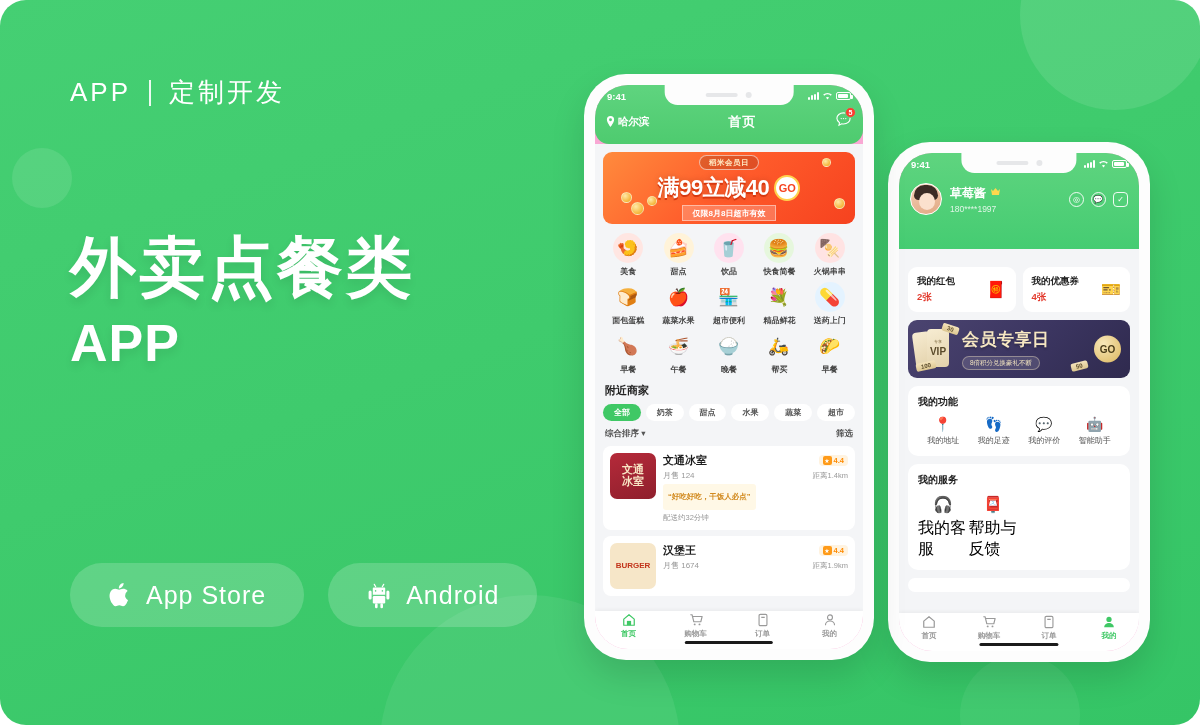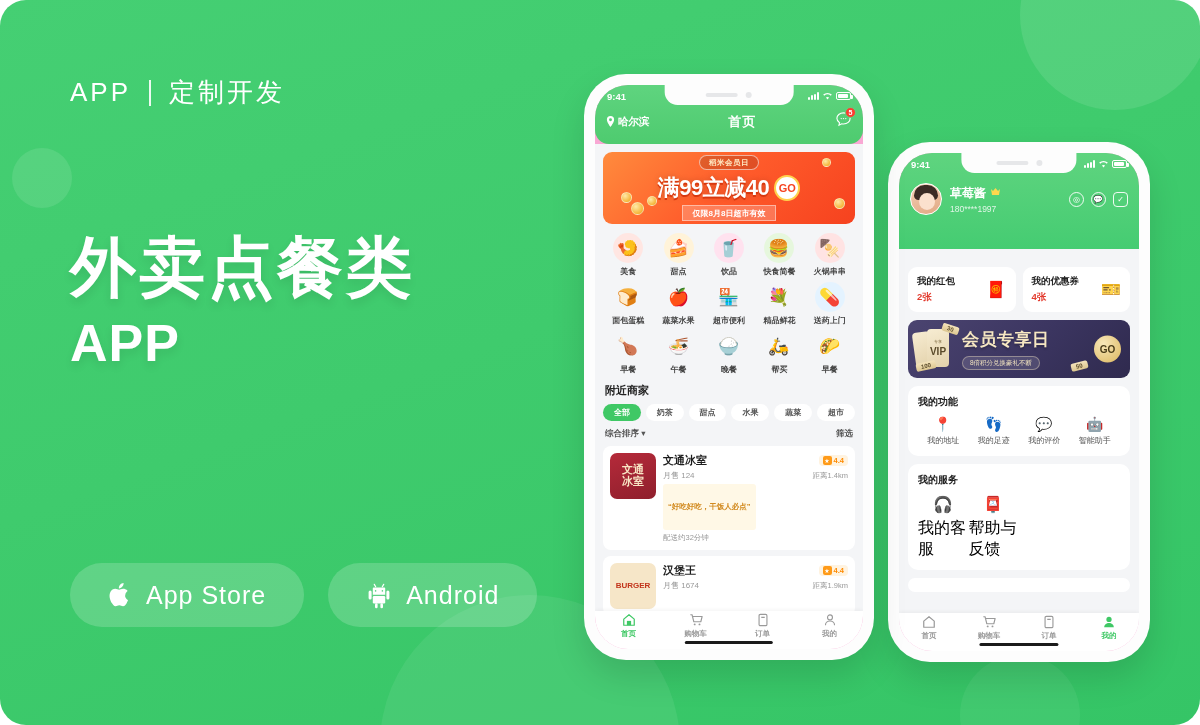--- a/index.html
+++ b/index.html
@@ -127,21 +127,21 @@
   .shop-line1 { display: flex; align-items: center; justify-content: space-between; }
   .shop-name { font-size: 11px; font-weight: 700; color: #1d1d1d; }
   .rate { display: flex; align-items: center; gap: 2px; background: #fff3e0; border-radius: 4px; padding: 1px 4px; }
   .rate .star { width: 9px; height: 9px; border-radius: 2px; background: #ff9a17; color: #fff;
                 font-size: 6px; display:flex; align-items:center; justify-content:center; }
   .rate .num { font-size: 7.5px; color: #ff8a00; font-weight: 700; }
   .shop-line2 { display: flex; align-items: center; justify-content: space-between; margin-top: 2px; }
   .sales { font-size: 8px; color: #999; }
   .dist { font-size: 7.5px; color: #999; }
   .quote { margin-top: 3px; background: #fff8e6; color: #d28a1f; font-size: 7.5px;
-           padding: 18px 5px; border-radius: 3px; display:inline-block; font-weight: 600; }
+           padding: 8px 5px; border-radius: 3px; display:inline-block; font-weight: 600; }
   .deliver { margin-top: 3px; font-size: 7.5px; color: #999; }
 
   .tabbar { position: absolute; left: 0; bottom: 0; width: 100%; height: 38px; background: #fff;
             display: flex; align-items: center; padding-bottom: 8px;
             box-shadow: 0 -1px 4px rgba(0,0,0,0.05); z-index: 25; }
   .tab { flex: 1; display: flex; flex-direction: column; align-items: center; gap: 2px;
          color: #9a9a9a; font-size: 7.5px; font-weight: 600; }
   .tab.on { color: #3fc865; }
 
   

